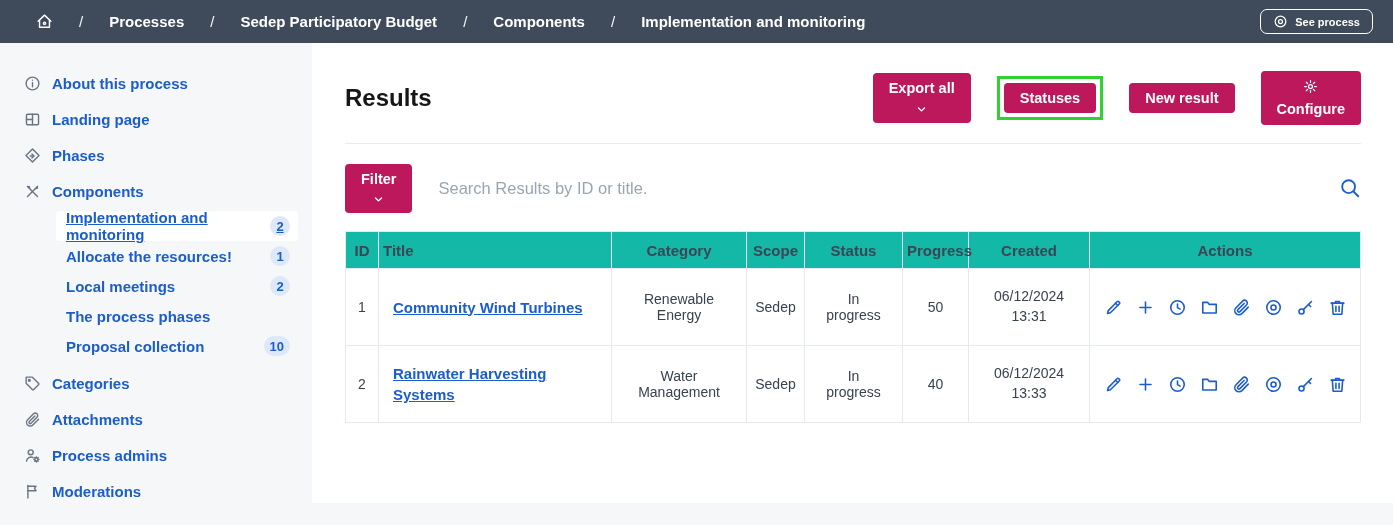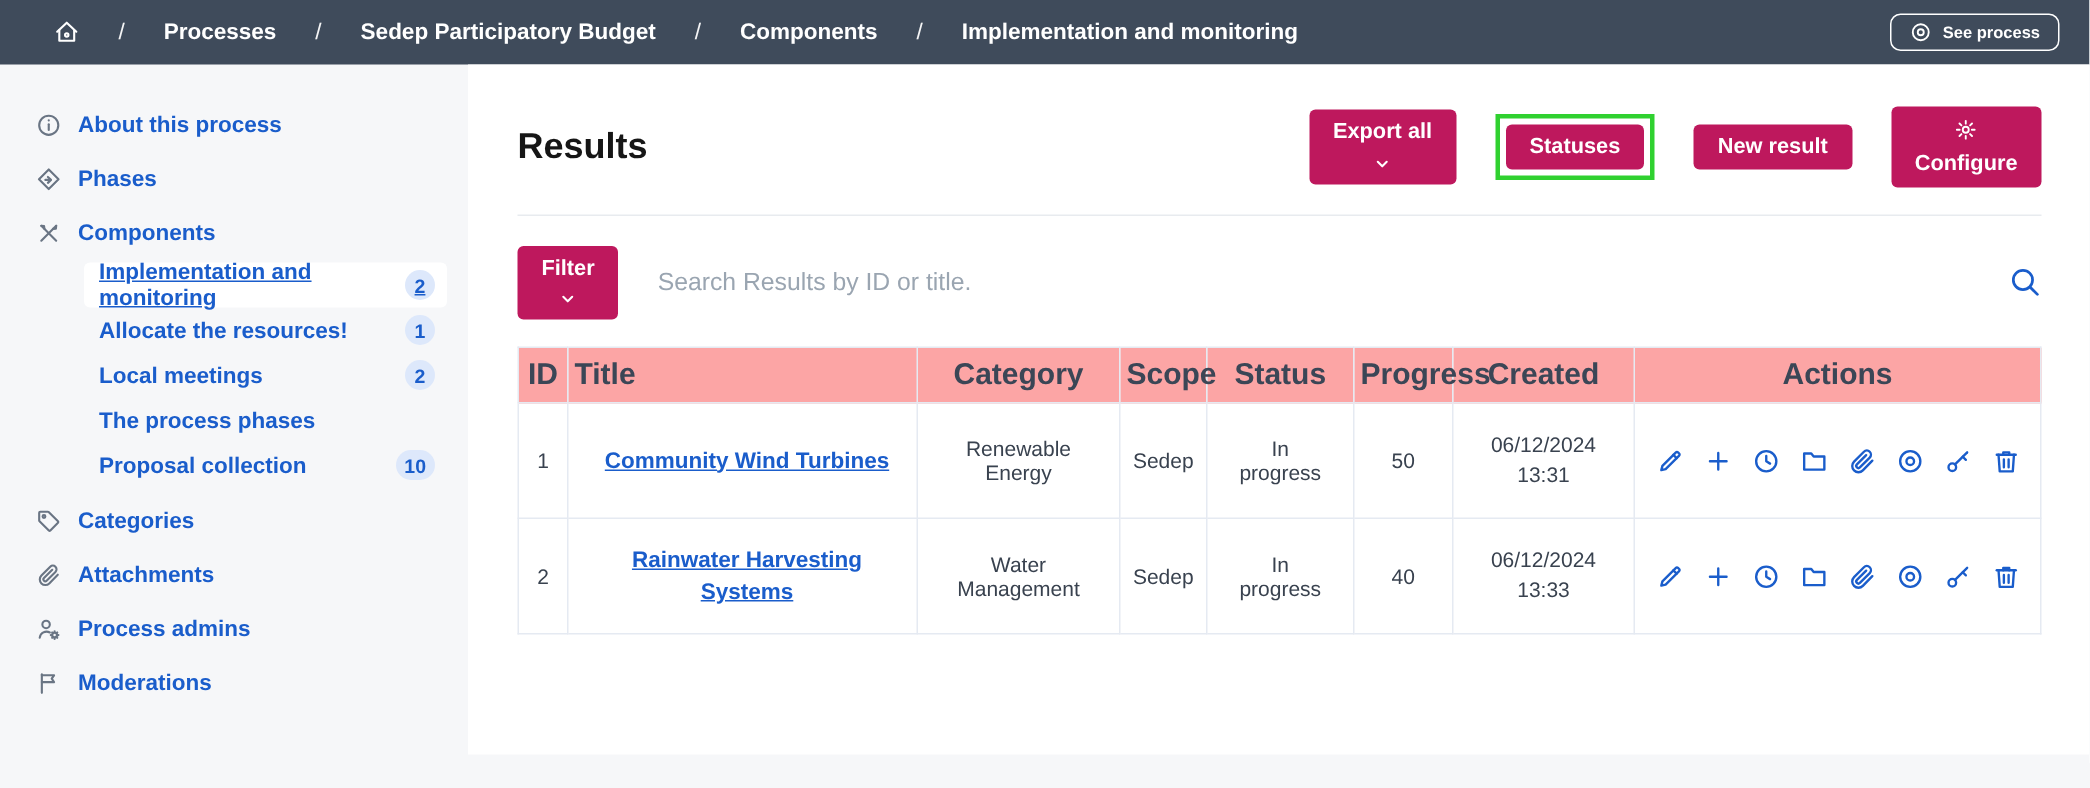--- a/index.html
+++ b/index.html
@@ -76,26 +76,26 @@
     flex: 1; border: none; outline: none; margin-left: 26px;
     font-family: inherit; font-size: 16.5px; color: #333; background: transparent;
   }
   .search-input::placeholder { color: #9aa5b1; }
   .search-btn { width: 22px; height: 22px; border: none; background: none; color: #1a5dcb; padding: 0; cursor: pointer; }
 
   
   table { width: 100%; border-collapse: collapse; table-layout: fixed; margin-top: 18px; }
   th, td { border: 1px solid #e5eaf2; }
   th {
-    background: #fca5a5; height: 37px; font-size: 20px; font-weight: 700;
+    background: #14b8a6; height: 37px; font-size: 15px; font-weight: 700;
     color: #3b4656; text-align: center; padding: 6px 4px;
   }
   th.c-title { text-align: left; }
   td { font-size: 14px; color: #39424f; text-align: center; padding: 10px 8px; height: 58px; }
-  td.c-title { text-align: center; padding-left: 14px; }
+  td.c-title { text-align: left; padding-left: 14px; }
   td.c-cat { padding: 22px 8px; }
   td.c-status { padding: 10px 15px; }
   .result-link {
     color: #1a5dcb; font-weight: 700; font-size: 15px; text-decoration: underline; cursor: pointer;
     line-height: 1.4; display: inline-block;
   }
   .created { line-height: 1.4; }
   .actions-wrap { display: flex; align-items: center; justify-content: center; gap: 13px; color: #1a5dcb; }
   .action-icon { width: 19px; height: 19px; cursor: pointer; }
 </style>
@@ -136,20 +136,30 @@
   <aside class="sidebar">
     <a class="side-item">
       <span class="icon">
           <svg viewBox="0 0 24 24" fill="none" stroke="currentColor" stroke-width="2" stroke-linecap="round" stroke-linejoin="round">
             <circle cx="12" cy="12" r="9"></circle>
             <line x1="12" y1="11" x2="12" y2="16.5"></line>
             <line x1="12" y1="7.4" x2="12" y2="7.5"></line>
           </svg>
         </span>
       <span>About this process</span>
+    </a>
+    <a class="side-item">
+      <span class="icon">
+          <svg viewBox="0 0 24 24" fill="none" stroke="currentColor" stroke-width="2" stroke-linecap="round" stroke-linejoin="round">
+            <rect x="3.5" y="4.5" width="17" height="15" rx="1.5"></rect>
+            <line x1="12" y1="4.5" x2="12" y2="19.5"></line>
+            <line x1="3.5" y1="12" x2="12" y2="12"></line>
+          </svg>
+        </span>
+      <span>Landing page</span>
     </a>
     <a class="side-item">
       <span class="icon">
           <svg viewBox="0 0 24 24" fill="none" stroke="currentColor" stroke-width="2" stroke-linecap="round" stroke-linejoin="round">
             <path d="M12 2.8 21.2 12 12 21.2 2.8 12Z"></path>
             <path d="M8.8 12.6h4.8"></path>
             <path d="M11.2 9.8l2.9 2.8-2.9 2.8"></path>
           </svg>
         </span>
       <span>Phases</span>

